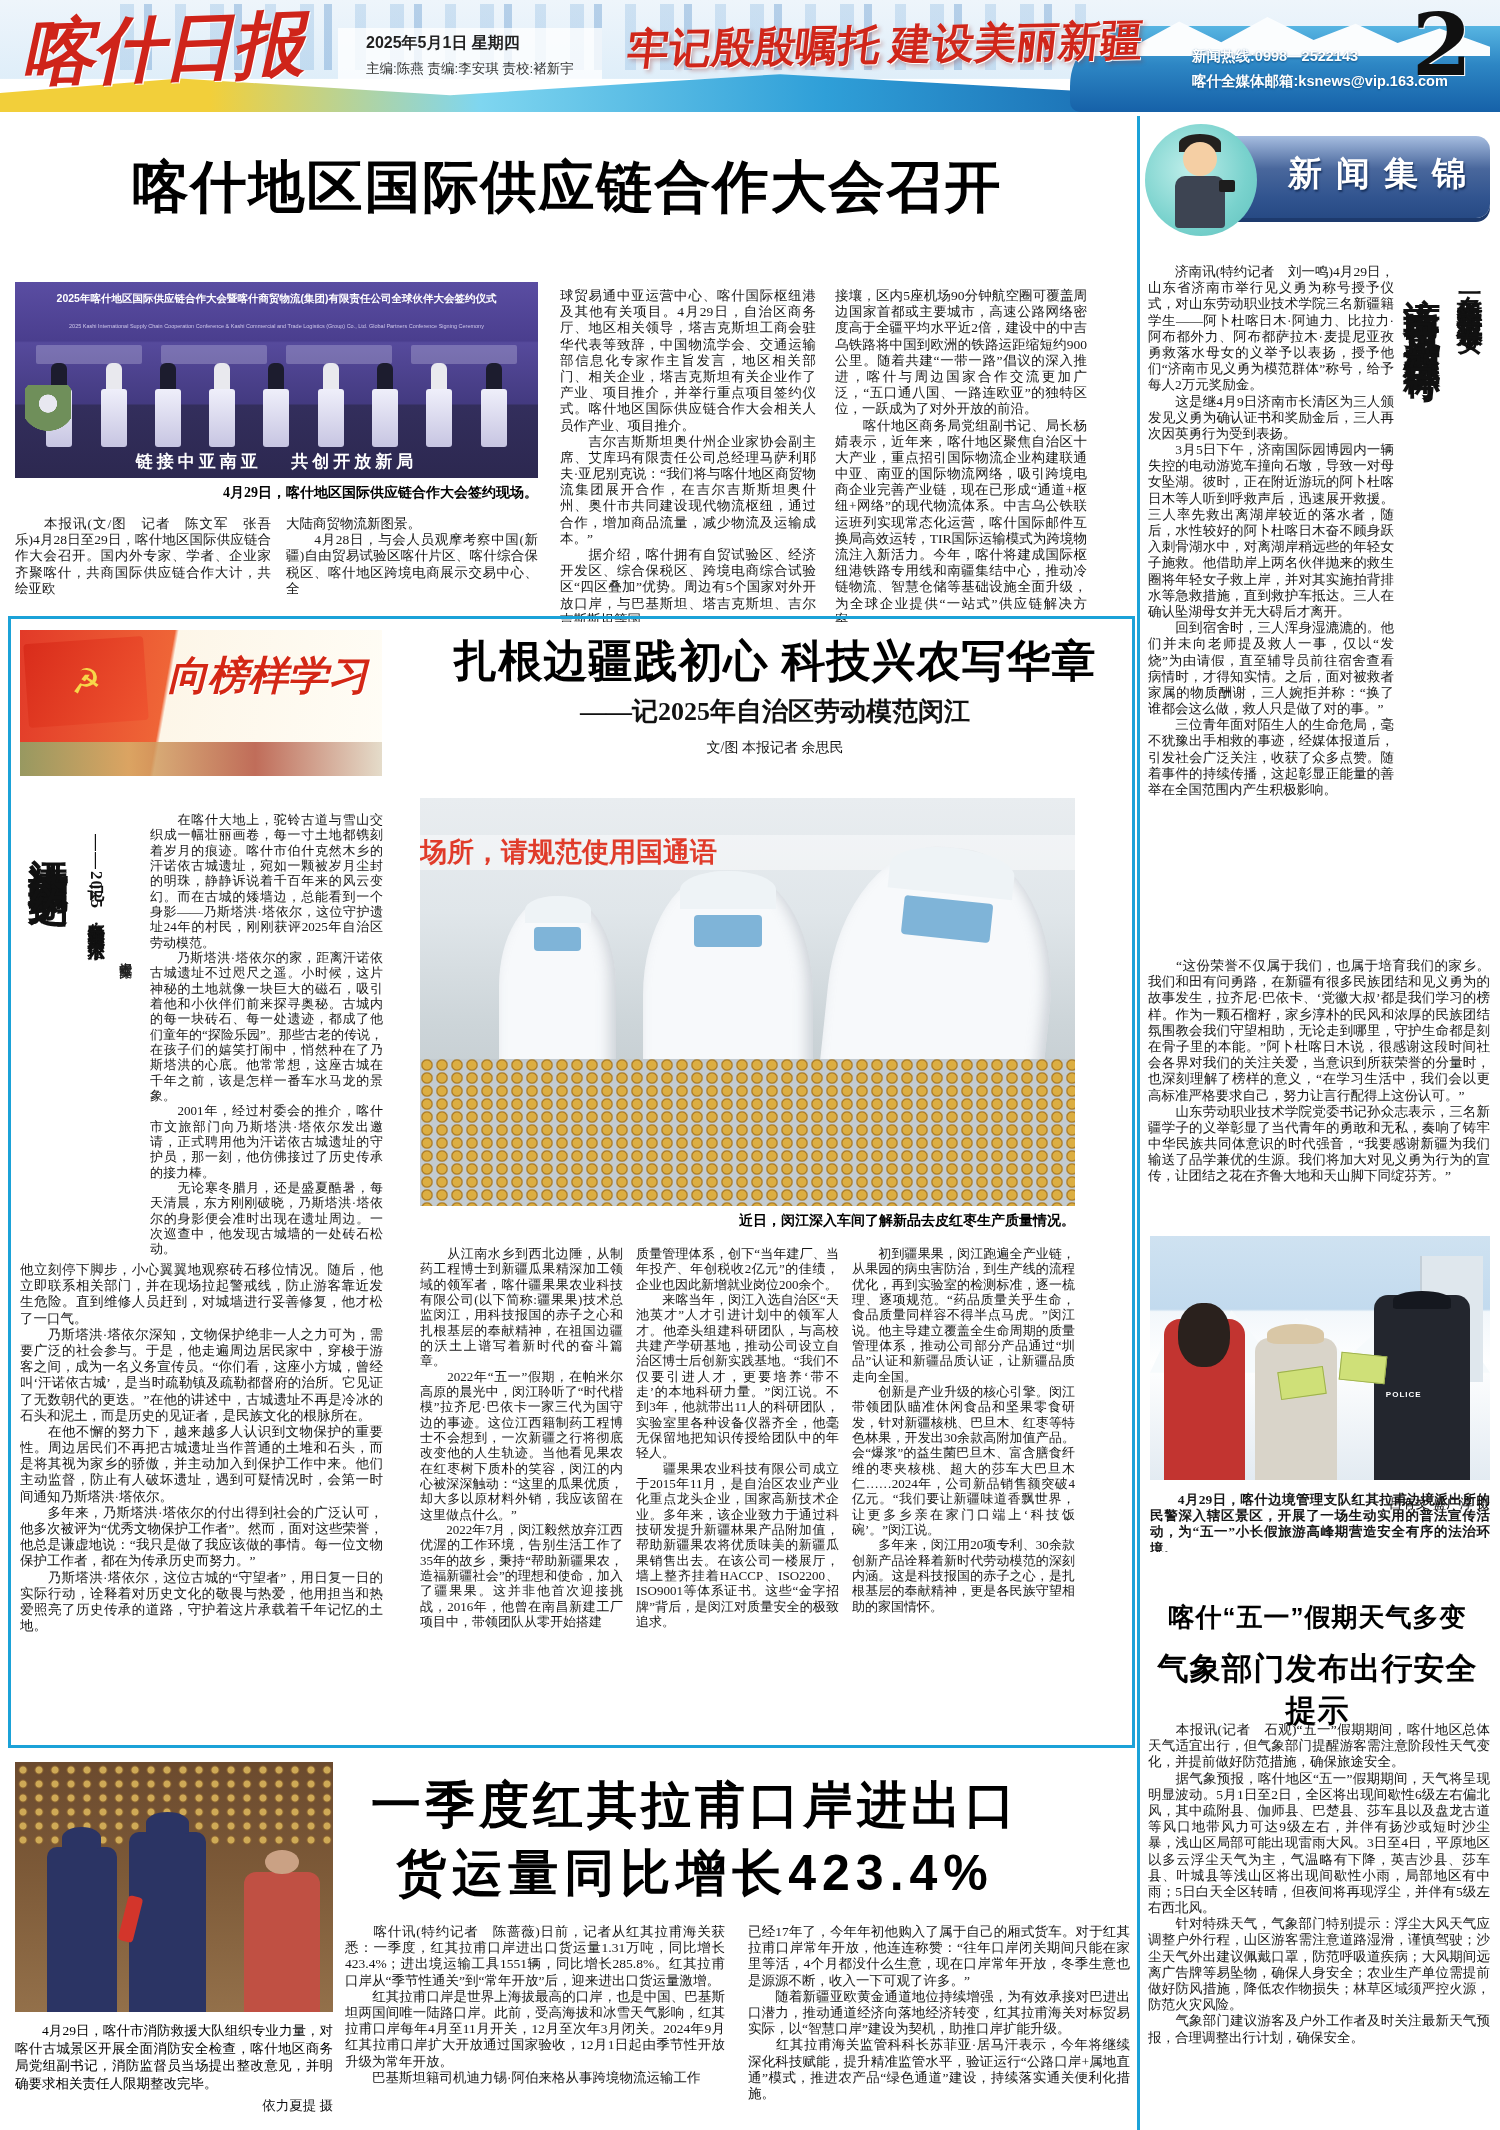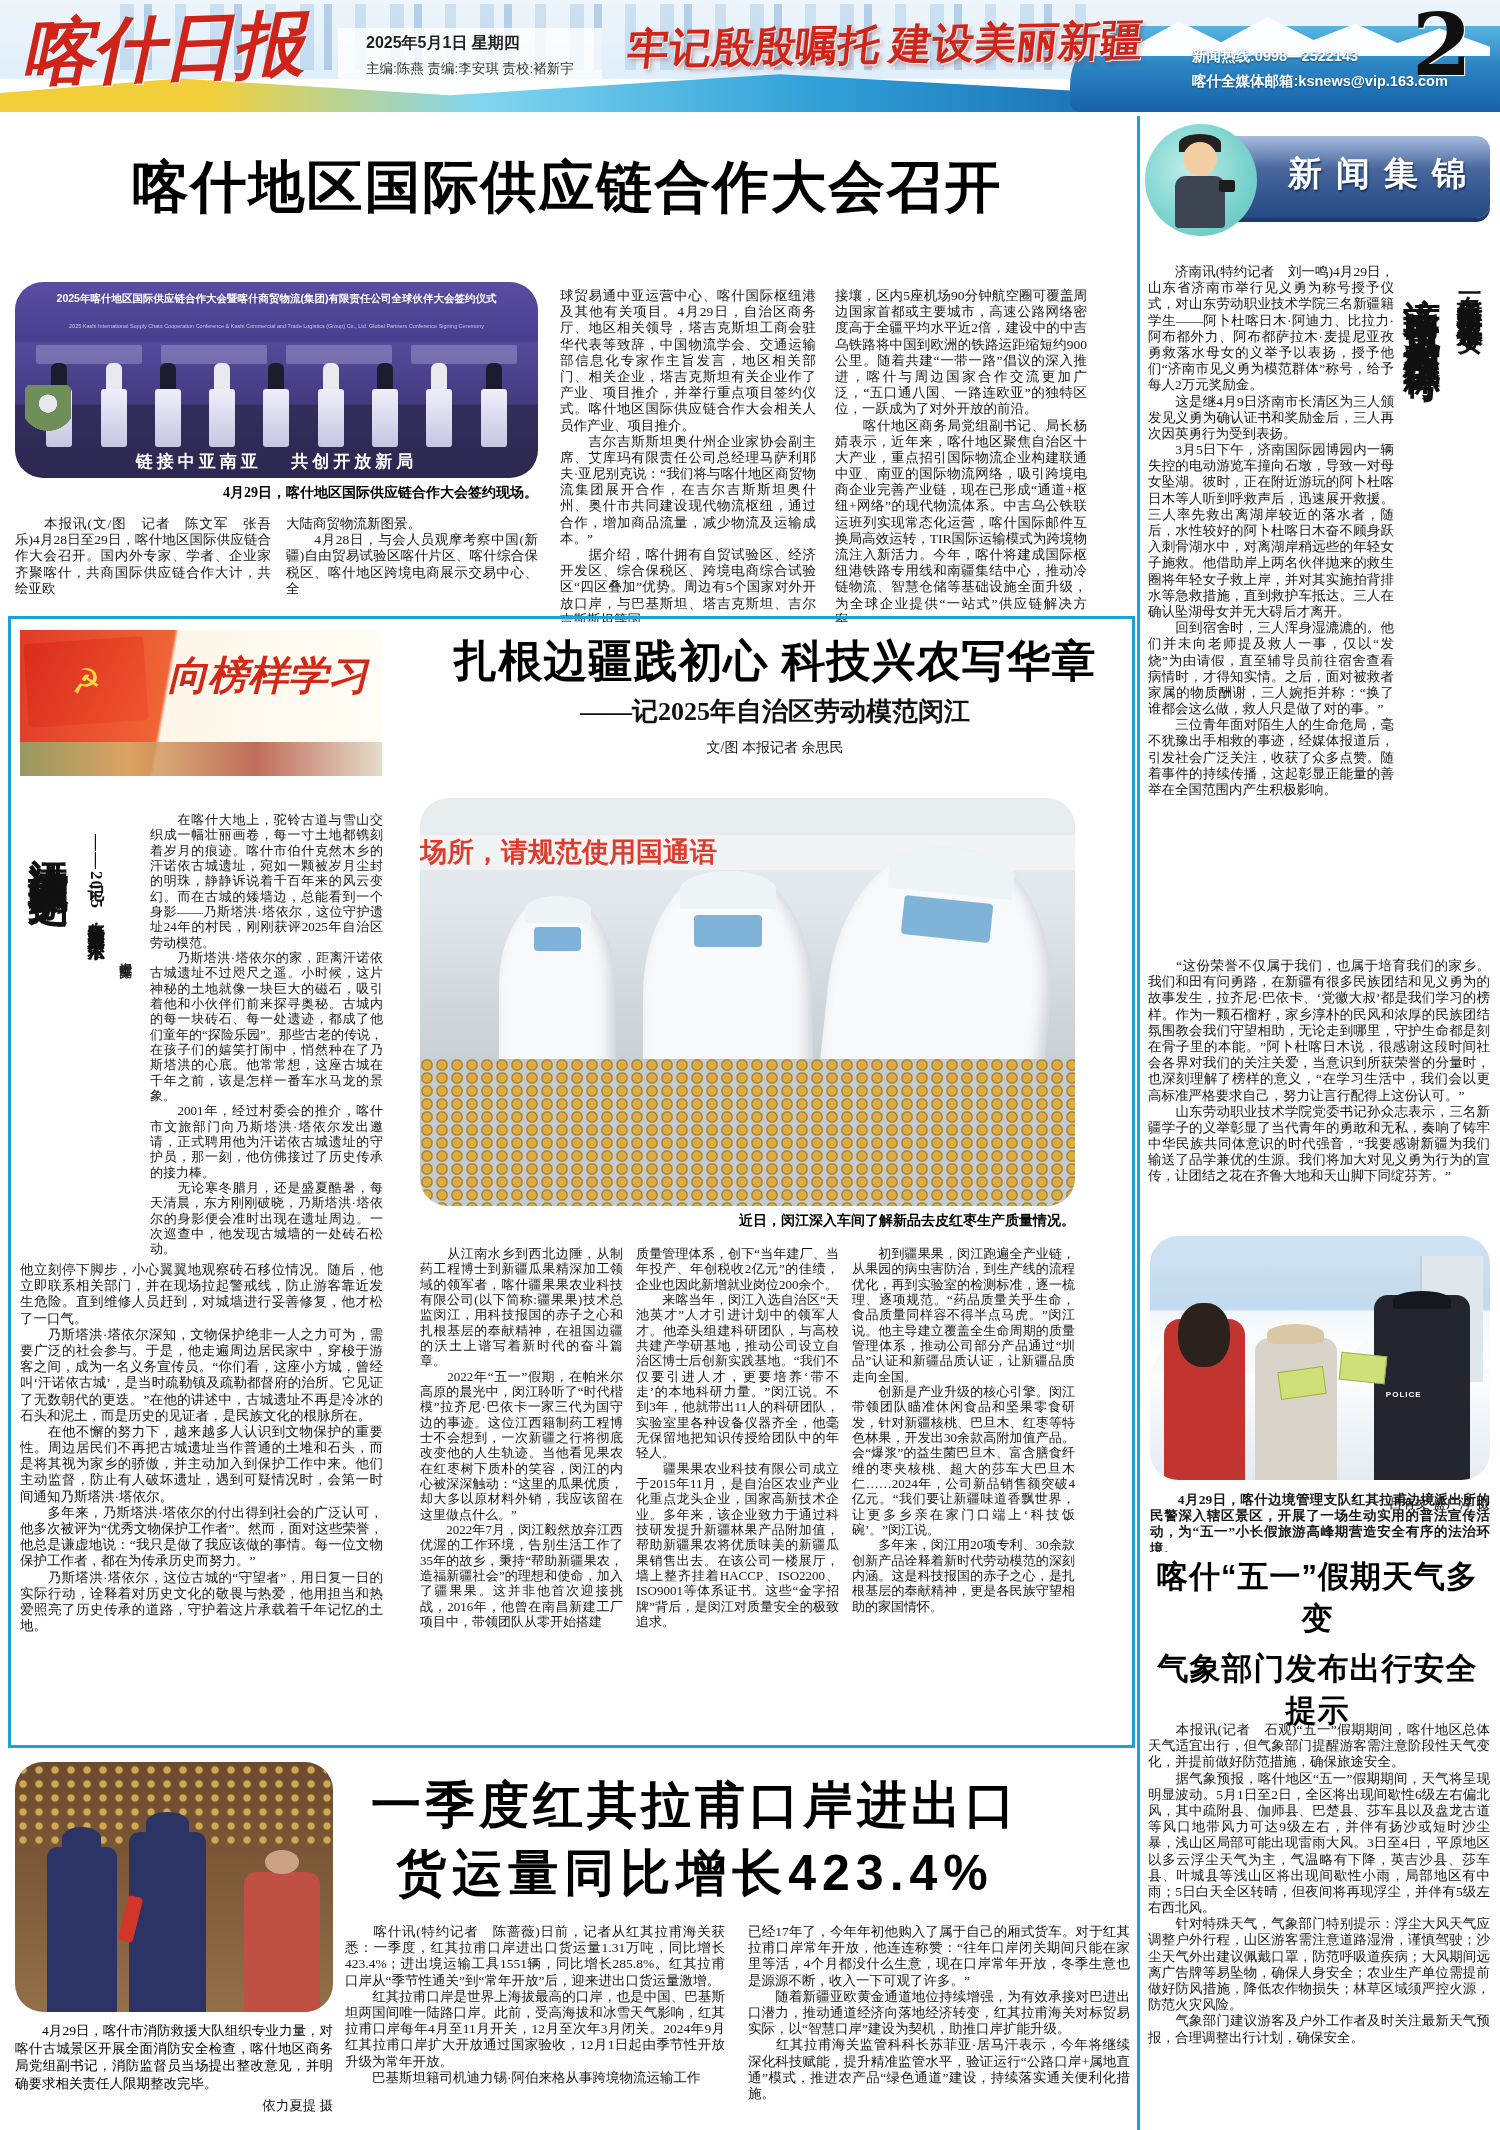--- a/index.html
+++ b/index.html
@@ -4,21 +4,21 @@
 <style>
   html,body{margin:0;padding:0;background:#e8e8e8;}
   #page{position:relative;width:1500px;height:2130px;background:#fff;overflow:hidden;
         font-family:"Liberation Serif",serif;color:#111;}
   .abs{position:absolute;}
   .bodytext{font:13.5px/1.2 "Liberation Serif",serif;text-align:justify;white-space:pre-line;overflow:hidden;color:#161616;}
   .t13{font-size:13px;line-height:1.18;}
   .cap{font-weight:700;font-size:14px;line-height:1.3;color:#000;}
   .vtext{writing-mode:vertical-rl;text-orientation:mixed;overflow:hidden;}
   .hl{font-family:"Liberation Sans",sans-serif;font-weight:900;color:#000;}
-  .photo{overflow:hidden;border-radius:28px;}
+  .photo{overflow:hidden;}
   
   #masthead{left:0;top:0;width:1500px;height:112px;background:linear-gradient(180deg,#eef5fb 0%,#dfeef9 70%,#fff 71%);}
   #skyline{left:120;top:4px;left:120px;width:980px;height:66px;opacity:.8;
     background:repeating-linear-gradient(90deg,rgba(125,175,220,.38) 0 14px,transparent 14px 24px,rgba(110,160,210,.55) 24px 32px,transparent 32px 55px,rgba(140,185,225,.42) 55px 66px,transparent 66px 90px);}
   #ribbon{left:0;top:70px;width:1500px;height:42px;
     background:linear-gradient(90deg,#f2cf3a 0%,#f2cf3a 14%,#7fd6f0 32%,#2f9fd8 55%,#1766ad 78%,#1360a5 100%);
     clip-path:polygon(0 55%,12% 20%,30% 60%,52% 10%,72% 50%,100% 25%,100% 100%,0 100%);}
   #mastblue{right:0;top:26px;width:430px;height:86px;background:linear-gradient(180deg,#57b5e2 0%,#2d86c4 45%,#1661a8 100%);border-radius:60px 0 0 10px;}
   #mastmtn{right:10px;top:10px;width:420px;height:46px;background:#fbfdfe;
     clip-path:polygon(0 90%,8% 45%,16% 75%,26% 25%,36% 70%,47% 15%,58% 65%,68% 30%,78% 72%,88% 40%,100% 80%,100% 100%,0 100%);}
@@ -110,21 +110,21 @@
   .figred{position:absolute;left:4%;bottom:0;width:24%;height:66%;background:#c23430;border-radius:16px 16px 0 0;}
   .figred::before{content:"";position:absolute;left:18%;top:-16px;width:64%;height:40%;background:#2a211d;border-radius:45%;}
   .figmid{position:absolute;left:31%;bottom:0;width:24%;height:58%;background:#d9d4c9;border-radius:14px 14px 0 0;}
   .figmid::before{content:"";position:absolute;left:14%;top:-14px;width:70%;height:20px;background:#d9c7a6;border-radius:50% 50% 20% 20%;}
   .figpol{position:absolute;right:6%;bottom:0;width:28%;height:76%;background:#23262e;border-radius:14px 14px 0 0;}
   .figpol::before{content:"";position:absolute;left:20%;top:-4px;width:60%;height:18px;background:#15181f;border-radius:50% 50% 10% 10%;}
   .figpol .plabel{position:absolute;left:12%;top:52%;color:#fff;font:700 8px/1 "Liberation Sans",sans-serif;letter-spacing:1px;}
   .pam{position:absolute;bottom:34%;width:44px;height:26px;background:#cfe078;border:1px solid #9db04e;}
   #police-caption{left:1150px;top:1492px;width:340px;height:60px;}
   #police-credit{left:1150px;top:1496px;width:340px;text-align:right;font:400 13.5px/1.2 "Liberation Serif",serif;}
-  #wx-h1{left:1145px;top:1556px;width:345px;text-align:center;font-size:31px;letter-spacing:1px;}
+  #wx-h1{left:1145px;top:1600px;width:345px;text-align:center;font-size:26px;letter-spacing:1px;}
   #wx-h2{left:1145px;top:1648px;width:345px;text-align:center;font-size:31px;letter-spacing:1px;}
   #wx-body{left:1148px;top:1722px;width:342px;height:362px;}
 </style>
 </head>
 <body>
 
 <div id="page">
 
   <div id="masthead" class="abs">
     <div id="skyline" class="abs"></div>

